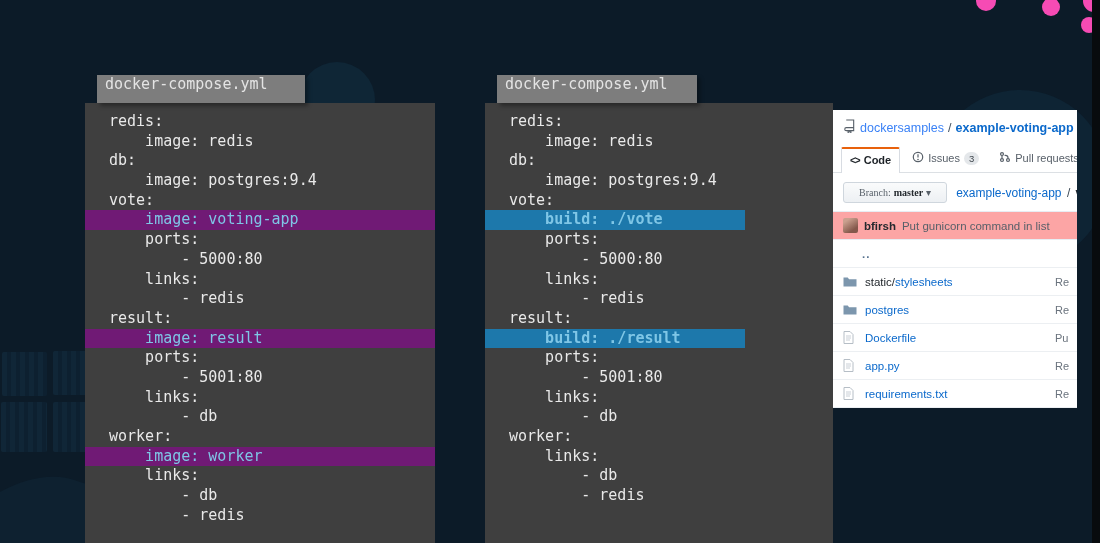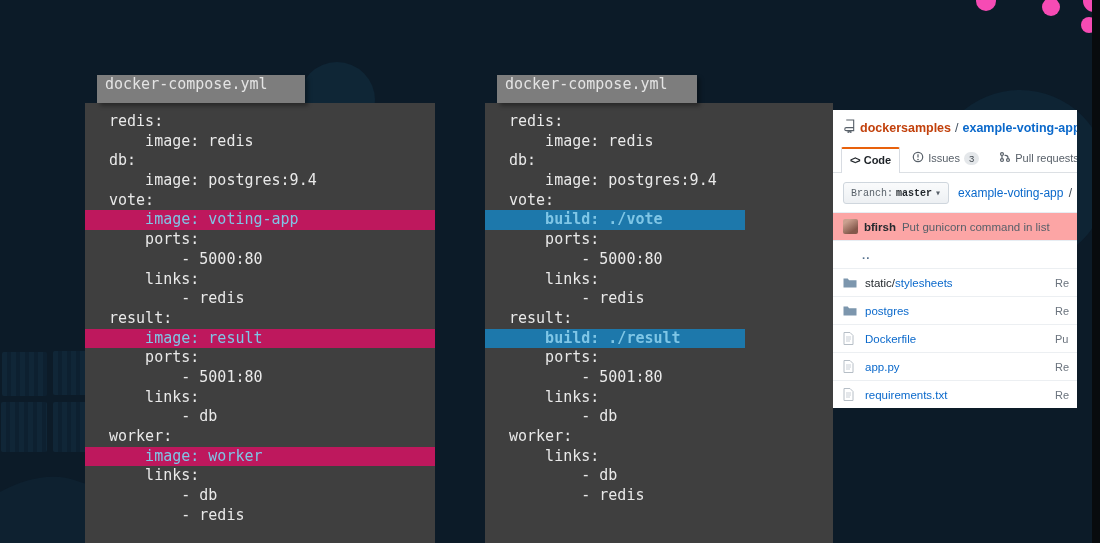--- a/index.html
+++ b/index.html
@@ -22,38 +22,38 @@
   .editor{position:absolute;top:103px;z-index:2;background:#3f3f3f;}
   .e1{left:85px;width:350px;height:440px;}
   .e2{left:485px;width:348px;height:440px;}
   .etab{position:absolute;top:-28px;left:12px;height:28px;width:208px;background:#7d7d7d;
         box-shadow:3px 3px 4px rgba(0,0,0,.35);}
   .e2 .etab{width:200px;}
   .etab span{display:block;padding-left:8px;line-height:28px;font:15px "DejaVu Sans Mono",monospace;color:#e4e4e4;}
   .ecode{padding-top:9px;}
   .line{height:19.7px;line-height:19.7px;padding-left:24px;white-space:pre;
         font:15px "DejaVu Sans Mono",monospace;color:#e9e9e9;}
-  .line.hl{background:#be185d;color:#7fc6e6;}
+  .line.hl{background:#701a75;color:#7fc6e6;}
   .e2 .line.hl{background:linear-gradient(90deg,#1d78ab 0 260px,rgba(0,0,0,0) 260px);font-weight:bold;}
   
   .gh{position:absolute;left:833px;top:110px;width:244px;height:298px;background:#fff;z-index:2;
       overflow:hidden;color:#24292e;}
   .gh a{text-decoration:none;cursor:pointer;}
   .gh-header{padding:9px 10px 6px;font-size:12.5px;display:flex;align-items:center;gap:4px;white-space:nowrap;}
-  .gh-header .owner{color:#c2410c;font-weight:bold;}
+  .gh-header .owner{color:#3b82f6;}
   .gh-header .sep{color:#415060;}
   .gh-header .rname{color:#0b69cb;font-weight:700;}
   .gh-tabs{display:flex;gap:4px;padding:4px 8px 0;border-bottom:1px solid #dce0e4;align-items:flex-end;}
   .gh-tab{display:inline-flex;align-items:center;gap:4px;padding:5px 8px 7px;font-size:11px;color:#586069;white-space:nowrap;}
   .gh-tab.active{background:#fff;border:1px solid #d8dce2;border-bottom:0;border-top:2px solid #e8610c;
         border-radius:2px 2px 0 0;color:#1c2126;font-weight:700;margin-bottom:-1px;}
   .code-icon{font-weight:700;font-size:10px;letter-spacing:-1px;}
   .badge{background:#e4e7ea;border-radius:9px;padding:1px 5px;font-size:9.5px;color:#3f464d;font-weight:400;}
   .gh-toolbar{padding:9px 10px 8px;display:flex;align-items:center;white-space:nowrap;}
-  .branch-btn{font-family:Liberation Mono, monospace;font-size:10px;padding:4px 7px;color:#586069;
+  .branch-btn{font-family:Liberation Serif, serif;font-size:10px;padding:4px 15px;color:#586069;
         background:linear-gradient(#fafbfc,#edf0f3);border:1px solid #cfd6dd;border-radius:3px;
         display:inline-flex;gap:3px;align-items:center;}
   .branch-btn b{color:#24292e;}
   .crumb{margin-left:9px;font-size:12px;color:#24292e;}
   .crumb a{color:#0b69cb;}
   .csep{margin:0 2px;color:#3c4854;}
   .gh-commit{height:27px;background:#fca5a5;border-top:1px solid #e7edf3;border-bottom:1px solid #e7edf3;
         display:flex;align-items:center;gap:6px;padding:0 10px;font-size:11.5px;white-space:nowrap;}
   .avatar{width:15px;height:15px;border-radius:2px;flex:0 0 15px;
         background:linear-gradient(145deg,#caa08f 20%,#84584b 75%);}

